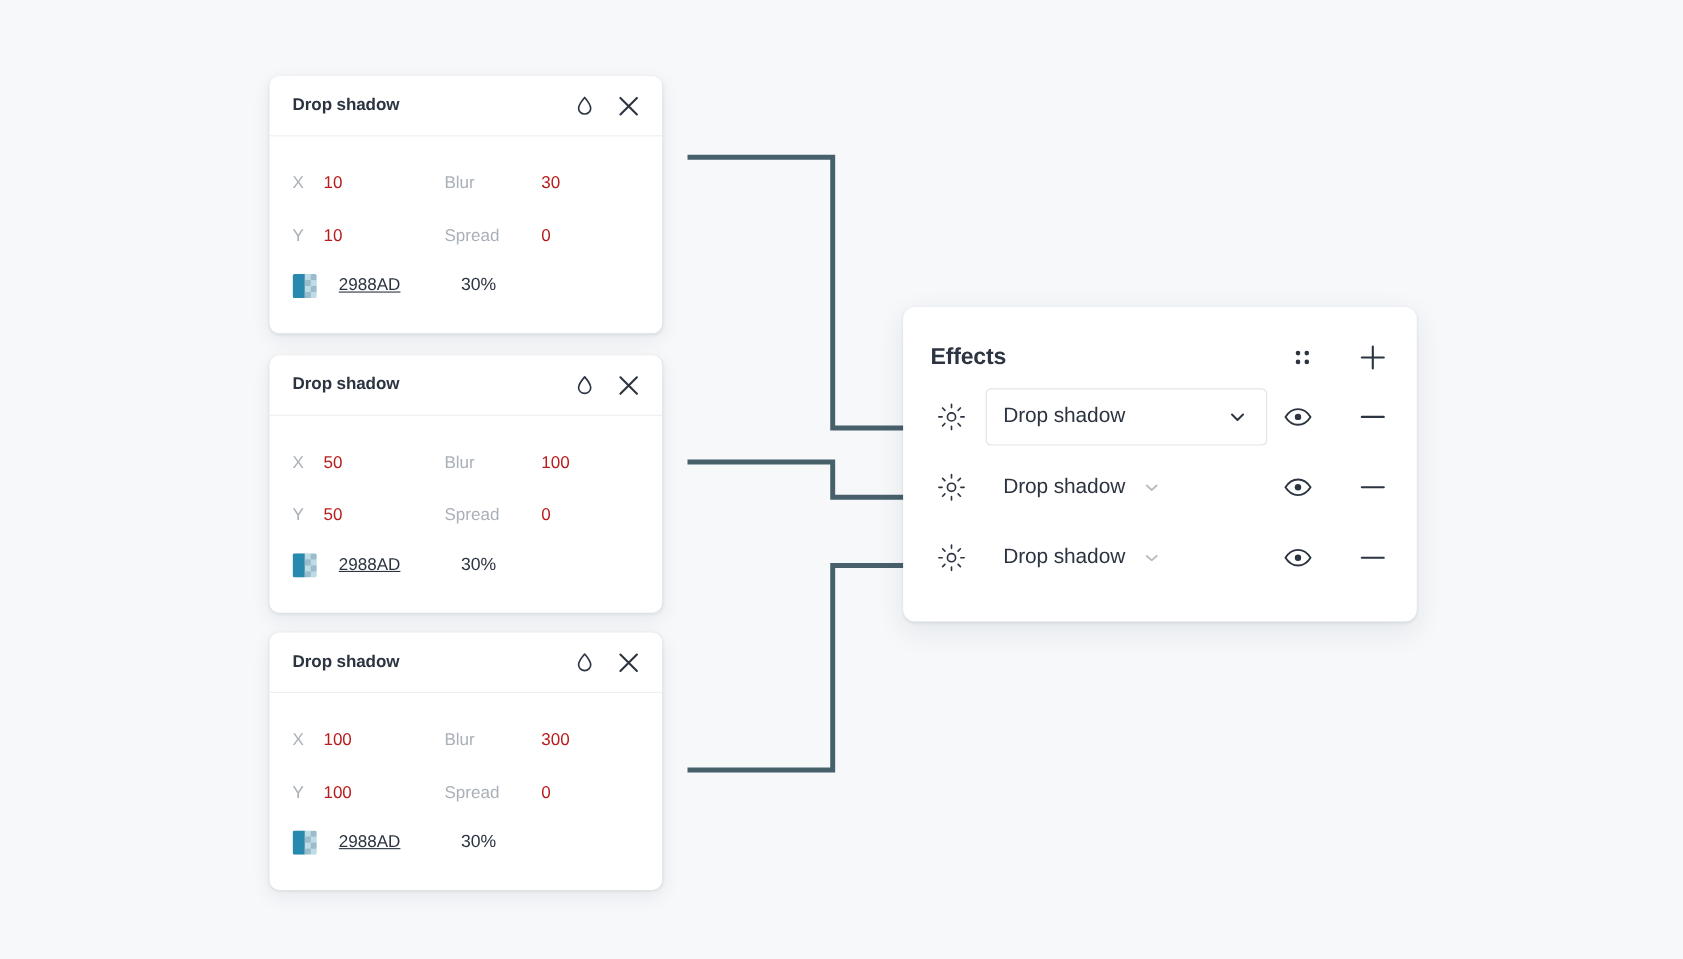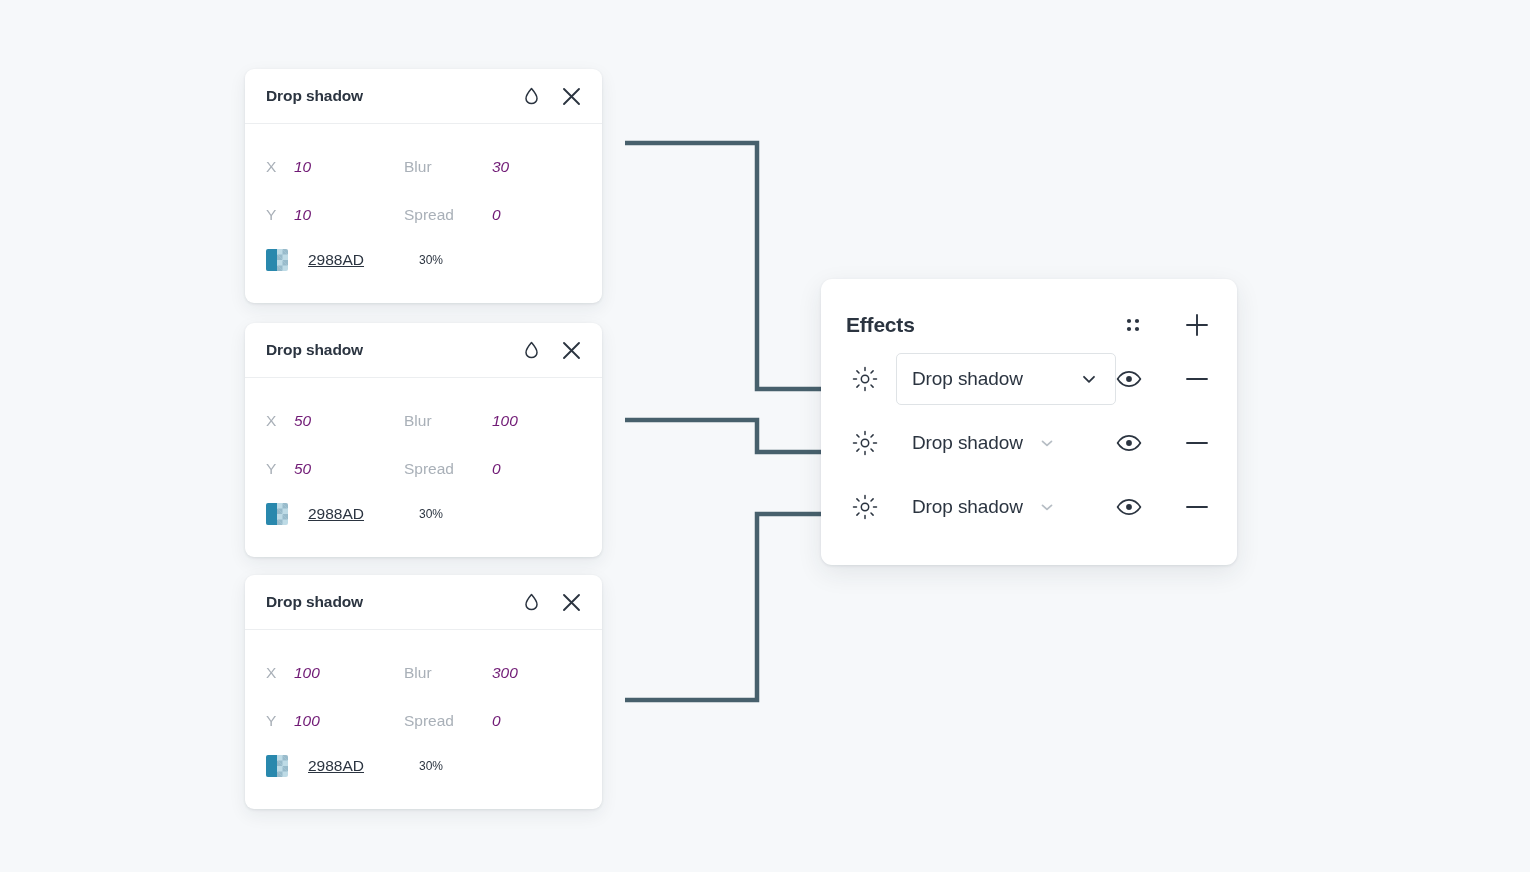--- a/index.html
+++ b/index.html
@@ -84,23 +84,22 @@
   }
 
   .field-label {
     font-size: 15.5px;
     color: #a9b0b8;
     font-weight: normal;
   }
 
   .field-value {
     font-size: 15.5px;
-    color: #701a75;
+    color: #b91c1c;
     font-weight: normal;
-    font-style: italic;
   }
 
   .col-x-label { width: 28px; }
   .col-x-value { width: 110px; }
   .col-b-label { width: 88px; }
   .col-b-value { flex: 1; }
 
   .color-row {
     display: flex;
     align-items: center;
@@ -138,30 +137,30 @@
     opacity: 0.30;
   }
 
   .color-hex {
     font-size: 15.5px;
     color: #2b3440;
     width: 111px;
     text-decoration: underline;
   }
   .color-opacity {
-    font-size: 12px;
+    font-size: 16px;
     color: #2b3440;
   }
 
   
   #effects-panel {
     position: absolute;
     left: 821px;
     top: 279px;
-    width: 416px;
+    width: 467px;
     background: #ffffff;
     border-radius: 11px;
     box-shadow: 0 1px 3px rgba(30,45,60,0.10), 0 8px 26px rgba(30,45,60,0.09);
     z-index: 4;
     padding: 24px 23px 26px 24px;
   }
 
   .effects-header {
     display: flex;
     align-items: center;

